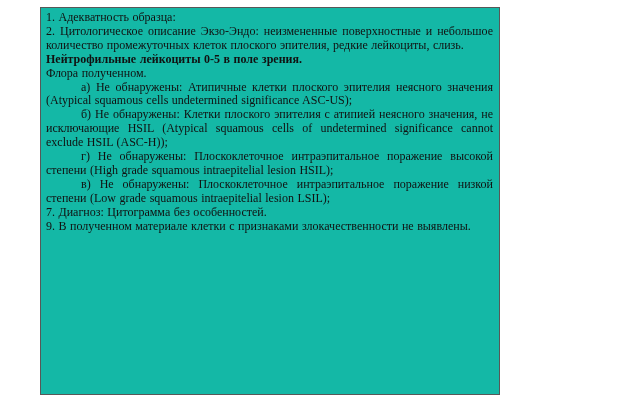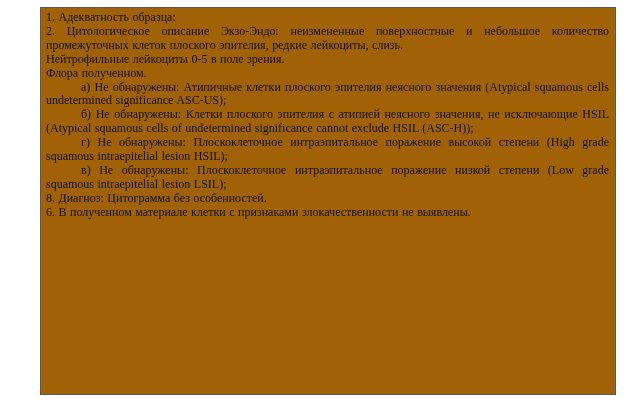--- a/index.html
+++ b/index.html
@@ -12,48 +12,48 @@
     height: 410px;
     position: relative;
     overflow: hidden;
     font-family: "Liberation Serif", "DejaVu Serif", serif;
     color: #111111;
   }
   .report-box {
     position: absolute;
     left: 40px;
     top: 7px;
-    width: 576px;
+    width: 460px;
     height: 388px;
     box-sizing: border-box;
     border: 1px solid #585858;
-    background: #a16207;
+    background: #14b8a6;
     padding: 3px 6px 0 5px;
     overflow: hidden;
   }
   .report-box p {
     margin: 0;
     font-size: 12px;
     line-height: 13.9px;
     text-align: justify;
     word-spacing: 0.5px;
   }
   .ind { text-indent: 35px; }
-  .g18 { margin-top: 18px; }
+  .g18 { margin-top: 18px; font-weight: bold; }
   .g24 { margin-top: 24px; }
   .g13 { margin-top: 13px; }
   .g10 { margin-top: 10px; }
 </style>
 </head>
 <body>
 
 <div class="report-box">
   <p>1. Адекватность образца:</p>
   <p>2. Цитологическое описание Экзо-Эндо: неизмененные поверхностные и небольшое количество промежуточных клеток плоского эпителия, редкие лейкоциты, слизь.</p>
   <p class="g18">Нейтрофильные лейкоциты 0-5 в поле зрения.</p>
   <p class="g24">Флора полученном.</p>
   <p class="ind">а) Не обнаружены: Атипичные клетки плоского эпителия неясного значения (Atypical squamous cells undetermined significance ASC-US);</p>
   <p class="ind">б) Не обнаружены: Клетки плоского эпителия с атипией неясного значения, не исключающие HSIL (Atypical squamous cells of undetermined significance cannot exclude HSIL (ASC-H));</p>
   <p class="ind">г) Не обнаружены: Плоскоклеточное интраэпитальное поражение высокой степени (High grade squamous intraepitelial lesion HSIL);</p>
   <p class="ind">в) Не обнаружены: Плоскоклеточное интраэпитальное поражение низкой степени (Low grade squamous intraepitelial lesion LSIL);</p>
-  <p>8. Диагноз: Цитограмма без особенностей.</p>
-  <p class="g10">6. В полученном материале клетки с признаками злокачественности не выявлены.</p>
+  <p>7. Диагноз: Цитограмма без особенностей.</p>
+  <p class="g10">9. В полученном материале клетки с признаками злокачественности не выявлены.</p>
 </div>
 
 </body></html>

